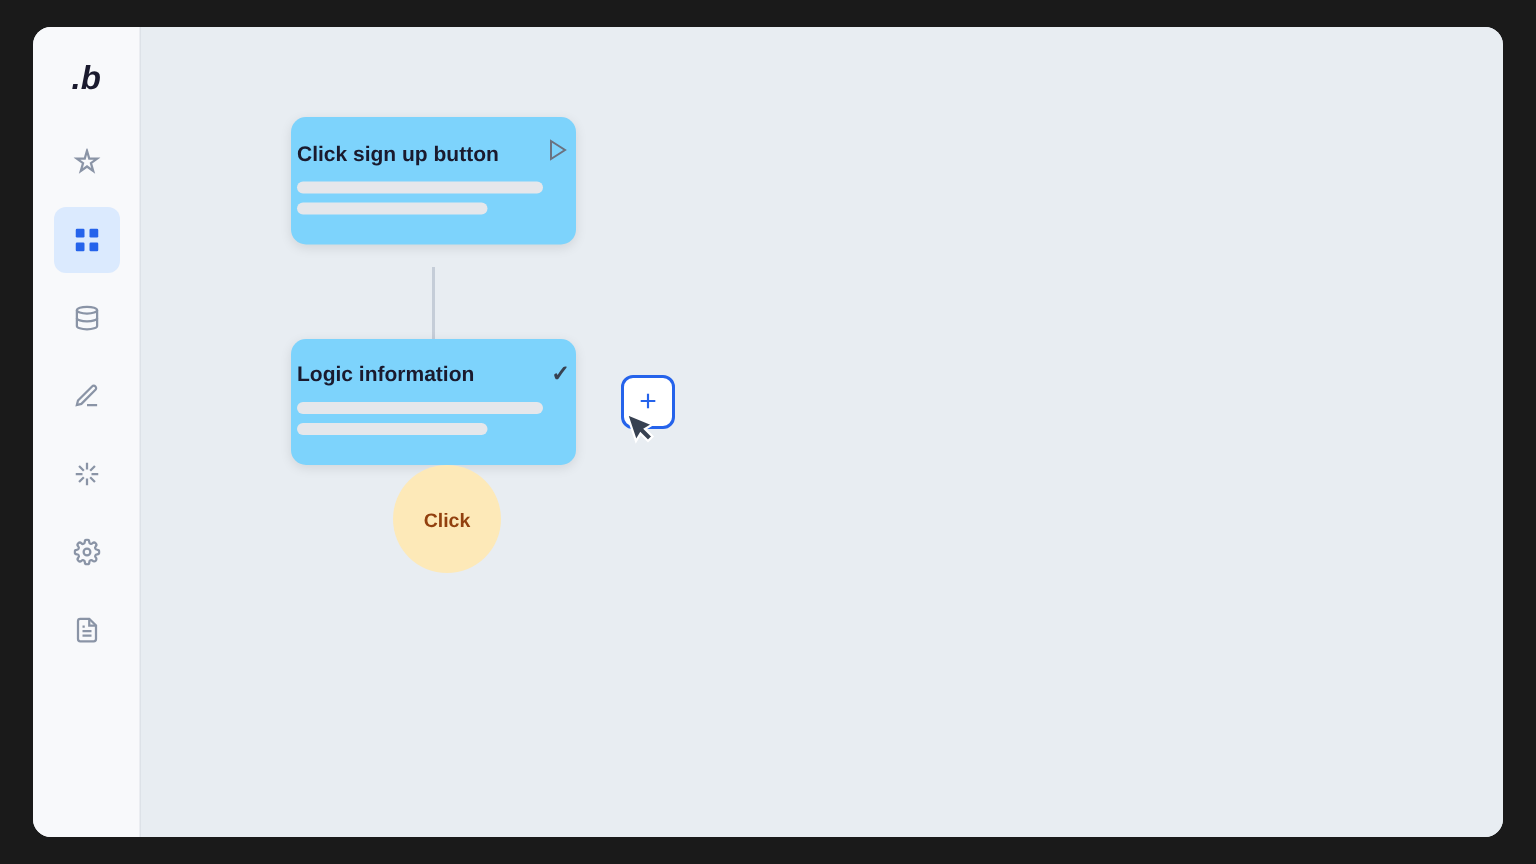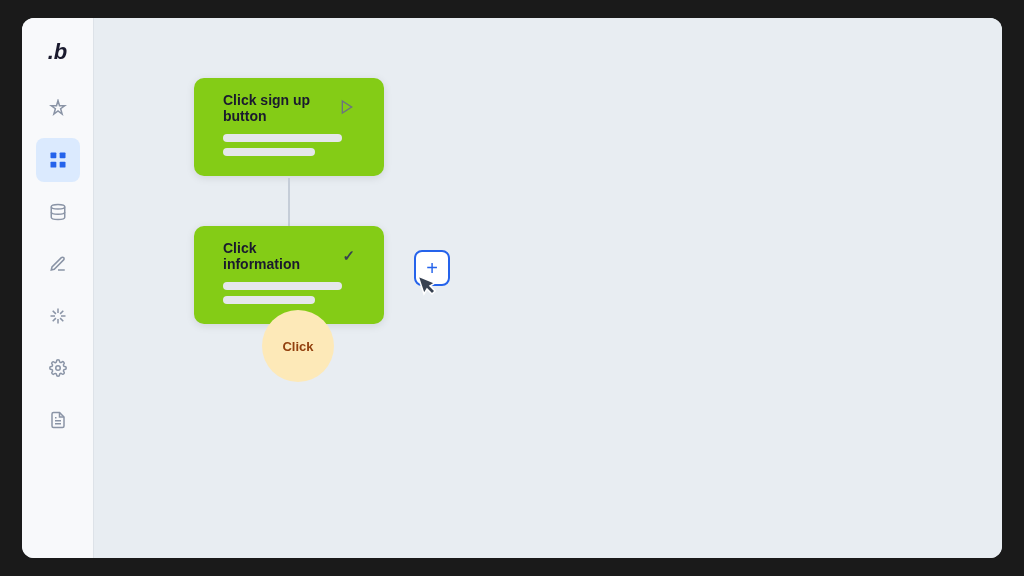--- a/index.html
+++ b/index.html
@@ -71,23 +71,23 @@
     .canvas {
       flex: 1;
       position: relative;
       background: #e8edf2;
       overflow: hidden;
     }
 
     
     .node {
       position: absolute;
-      background: #84cc16;
+      background: #7dd3fc;
       border-radius: 10px;
-      padding: 14px 29px;
+      padding: 14px 4px;
       box-shadow: 0 2px 8px rgba(0,0,0,0.1);
       min-width: 190px;
       width: 190px;
       cursor: pointer;
     }
 
     .node-title {
       font-size: 14px;
       font-weight: 600;
       color: #1a1a2e;
@@ -245,21 +245,21 @@
         </span>
       </div>
       <div class="node-line long"></div>
       <div class="node-line short"></div>
     </div>
 
     <div class="connector-v" style="top: 160px; left: 194px; height: 50px;"></div>
 
     <div class="node" style="top: 208px; left: 100px;">
       <div class="node-title">
-        <span>Click information</span>
+        <span>Logic information</span>
         <span style="margin-left:auto;" class="check-icon">✓</span>
       </div>
       <div class="node-line long"></div>
       <div class="node-line short"></div>
     </div>
 
     <div class="add-btn" style="top: 232px; left: 320px;">
       <span>+</span>
     </div>
 

